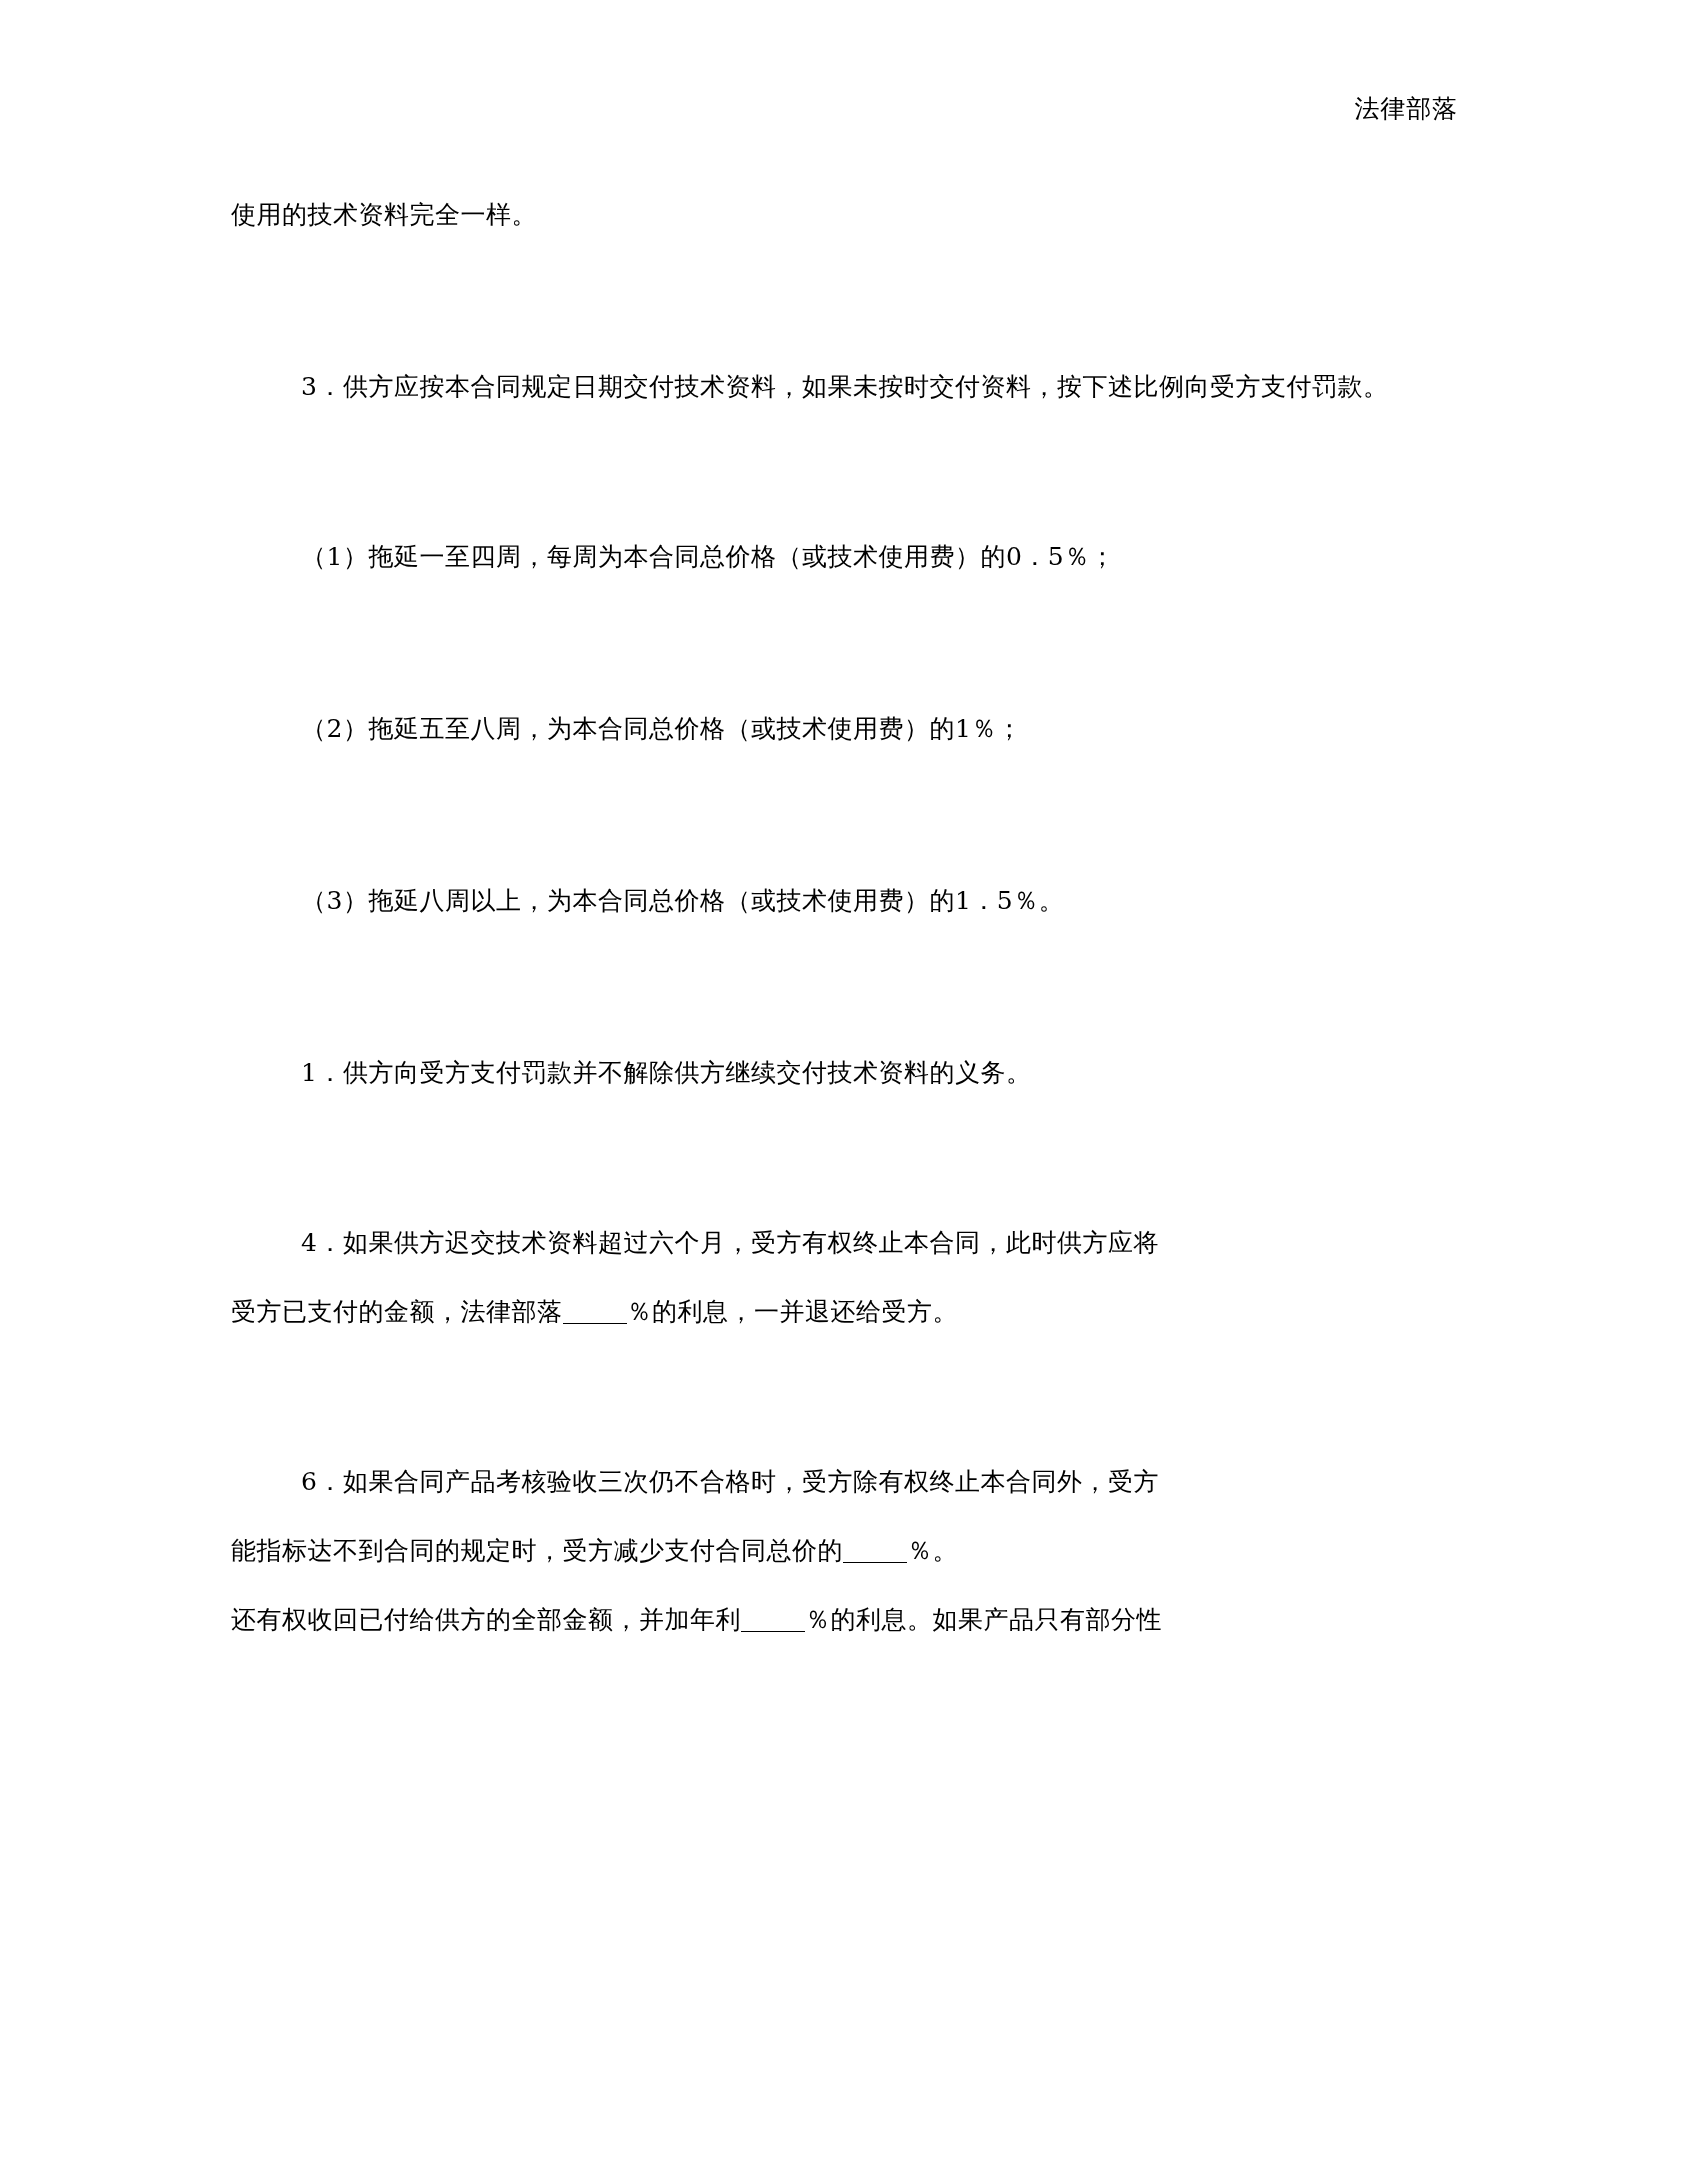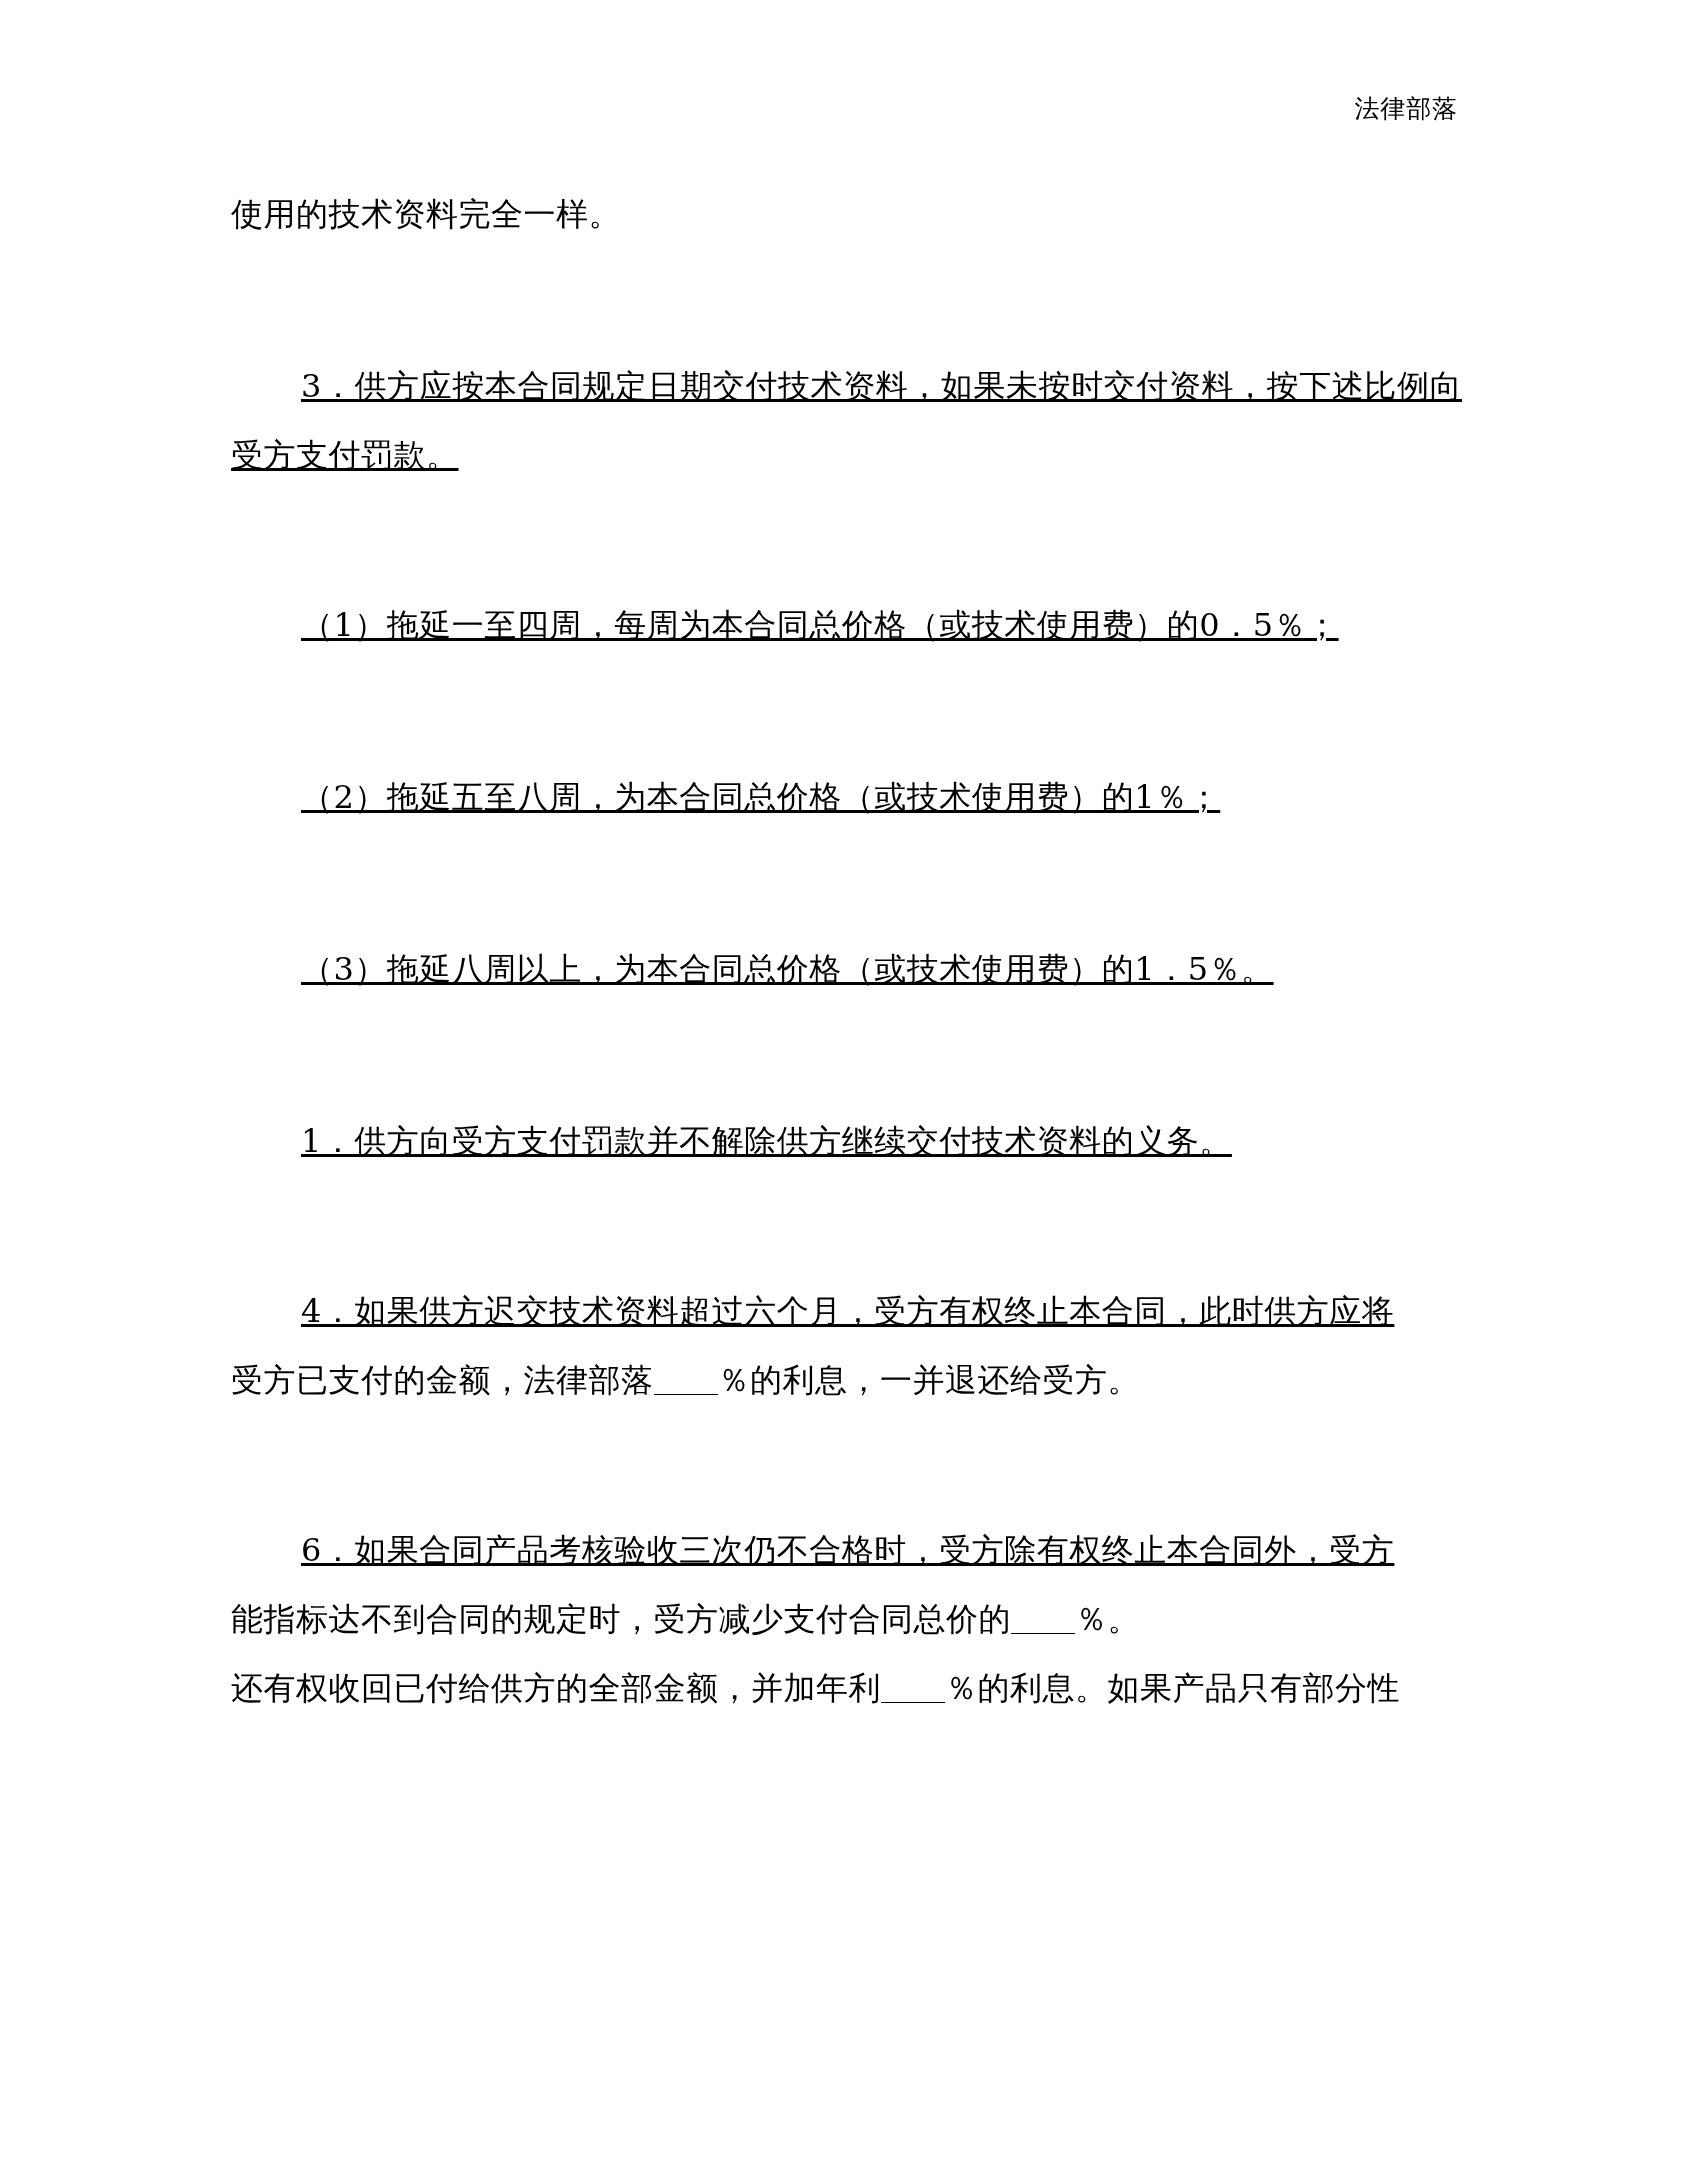--- a/index.html
+++ b/index.html
@@ -32,30 +32,29 @@
     color: #000;
   }
   .body-block {
     position: absolute;
     left: 231px;
     top: 180px;
     width: 1231px;
   }
   p.para {
     margin: 0 0 0 0;
-    font-size: 32px;
+    font-size: 25px;
     line-height: 69px;
     text-align: justify;
     text-justify: inter-ideograph;
     letter-spacing: 0.5px;
     font-family: "DejaVu Serif", "Liberation Serif", serif;
   }
   p.indent {
     text-indent: 70px;
-    text-decoration: underline;
   }
   .gap-1 { height: 103px; }
   .gap-2 { height: 101px; }
   .gap-3 { height: 103px; }
   .gap-4 { height: 103px; }
   .gap-5 { height: 103px; }
   .gap-6 { height: 101px; }
   .gap-7 { height: 101px; }
   .gap-8 { height: 103px; }
   .blank {

